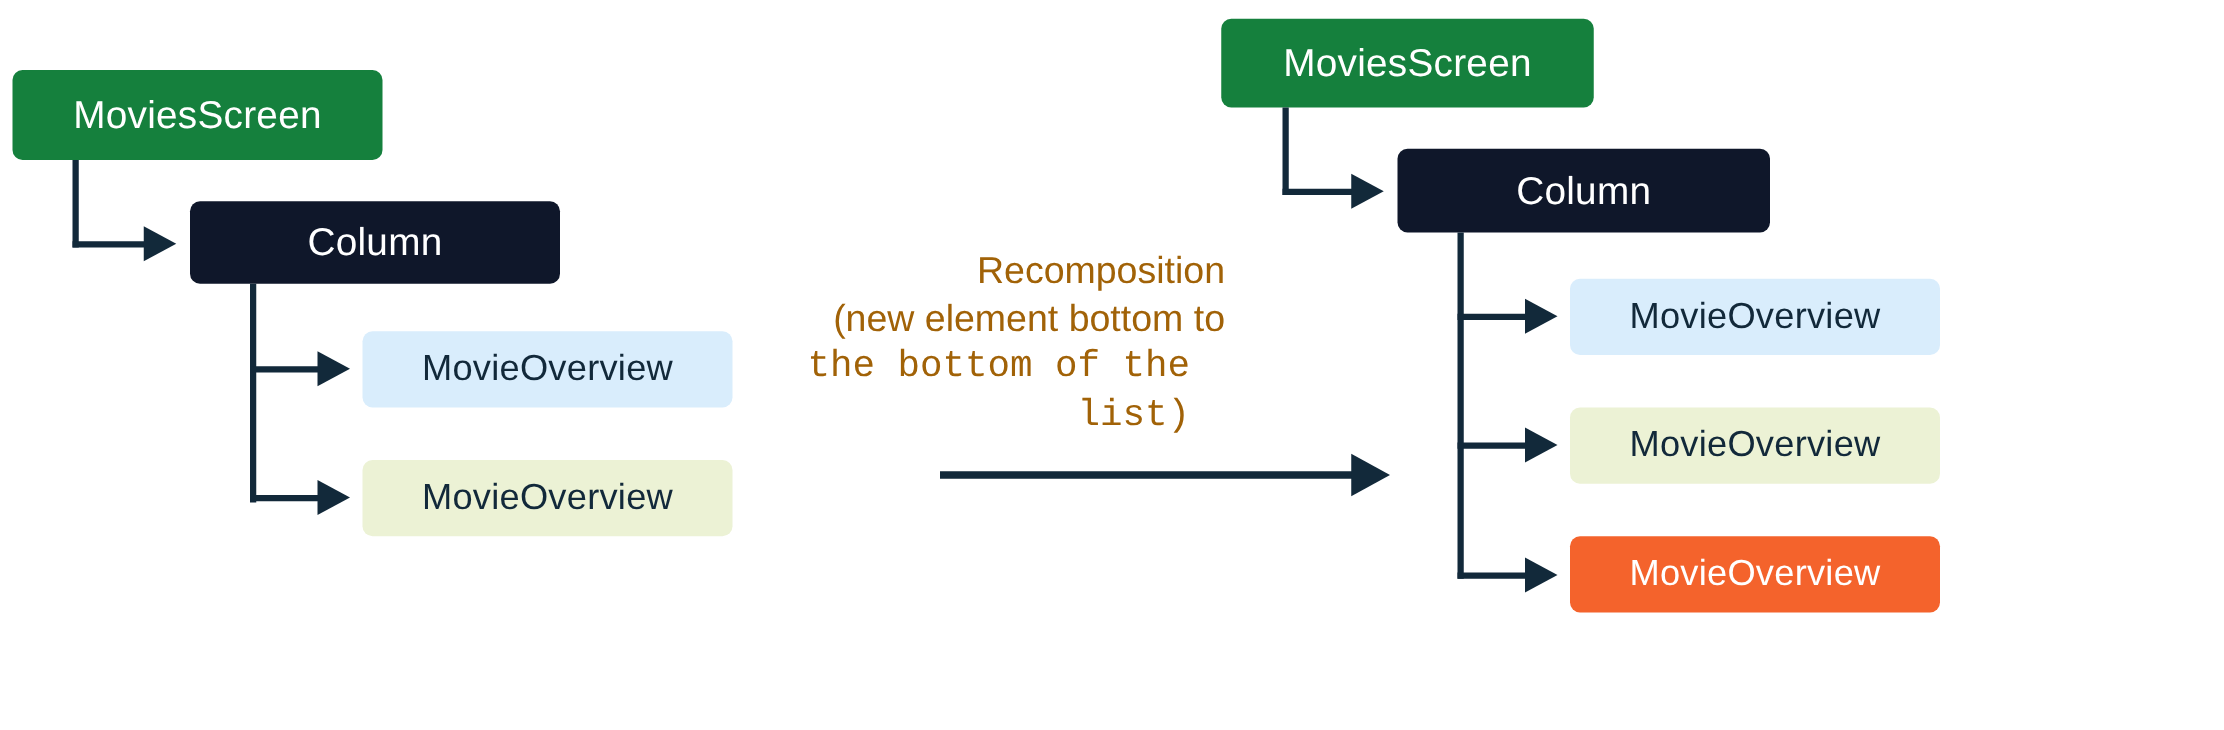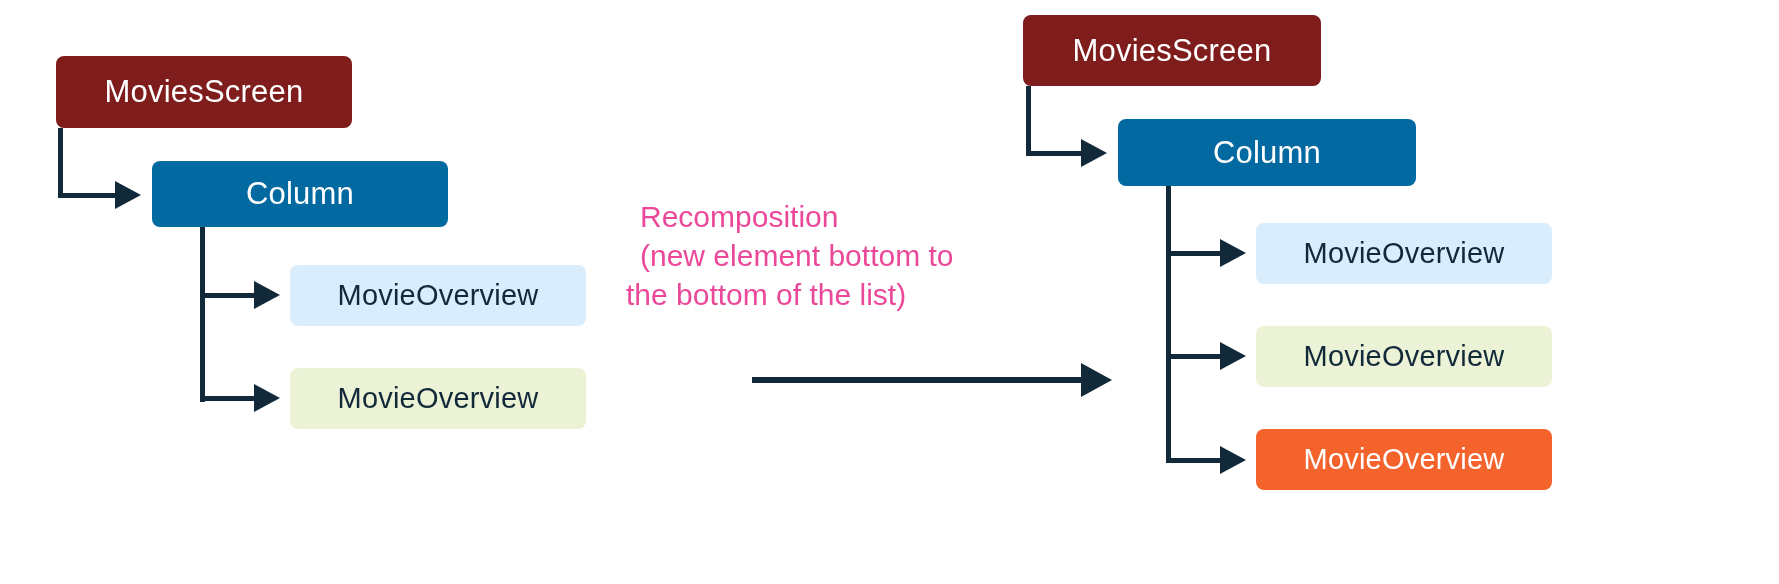--- a/index.html
+++ b/index.html
@@ -15,43 +15,43 @@
   .node{
     position:absolute;
     border-radius:8px;
     display:flex;
     align-items:center;
     justify-content:center;
     box-sizing:border-box;
     letter-spacing:0.2px;
     white-space:nowrap;
   }
-  .node.green{background:#7f1d1d;color:#ffffff;font-size:31px;margin-left:46px;}
-  .node.blue{background:#0369a1;color:#ffffff;font-size:31px;text-align:center;}
+  .node.green{background:#15803d;color:#ffffff;font-size:31px;}
+  .node.blue{background:#0f172a;color:#ffffff;font-size:31px;text-align:center;}
   .node.lightblue{background:#d9edfc;color:#12293a;font-size:29px;}
   .node.lightyellow{background:#ecf2d5;color:#12293a;font-size:29px;}
   .node.orange{background:#f4632c;color:#ffffff;font-size:29px;}
 
   .conn{position:absolute;}
   .conn .vline{position:absolute;background:#12293a;width:5px;}
   .conn .hline{position:absolute;background:#12293a;height:5px;}
   .arrowhead{
     position:absolute;
     width:0;height:0;
     border-top:14px solid transparent;
     border-bottom:14px solid transparent;
     border-left:26px solid #12293a;
   }
 
   .center-label{
     position:absolute;
-    color:#ec4899;
+    color:#a16207;
     font-size:30px;
     line-height:39px;
-    text-align:left;
+    text-align:right;
     white-space:pre-line;
   }
 
   .big-arrow-line{
     position:absolute;
     background:#12293a;
     height:6px;
   }
   .big-arrow-head{
     position:absolute;
@@ -89,21 +89,21 @@
     </div>
 
     <div class="node lightblue" style="left:290px;top:265px;width:296px;height:61px;">MovieOverview</div>
 
     <div class="node lightyellow" style="left:290px;top:368px;width:296px;height:61px;">MovieOverview</div>
   </div>
 
   <div>
     <div class="center-label" style="left:640px;top:197px;width:340px;">Recomposition</div>
     <div class="center-label" style="left:640px;top:236px;width:340px;">(new element bottom to</div>
-    <div class="center-label" style="left:626px;top:275px;width:340px;">the bottom of the list)</div>
+    <div class="center-label" style="left:612px;top:275px;width:340px;font-family:Liberation Mono, monospace;">the bottom of the list)</div>
 
     <div class="big-arrow-line" style="left:752px;top:377px;width:333px;"></div>
     <div class="big-arrow-head" style="left:1081px;top:363px;"></div>
   </div>
 
   <div>
 
     <div class="node green" style="left:977px;top:15px;width:298px;height:71px;">MoviesScreen</div>
 
     <div class="conn">

